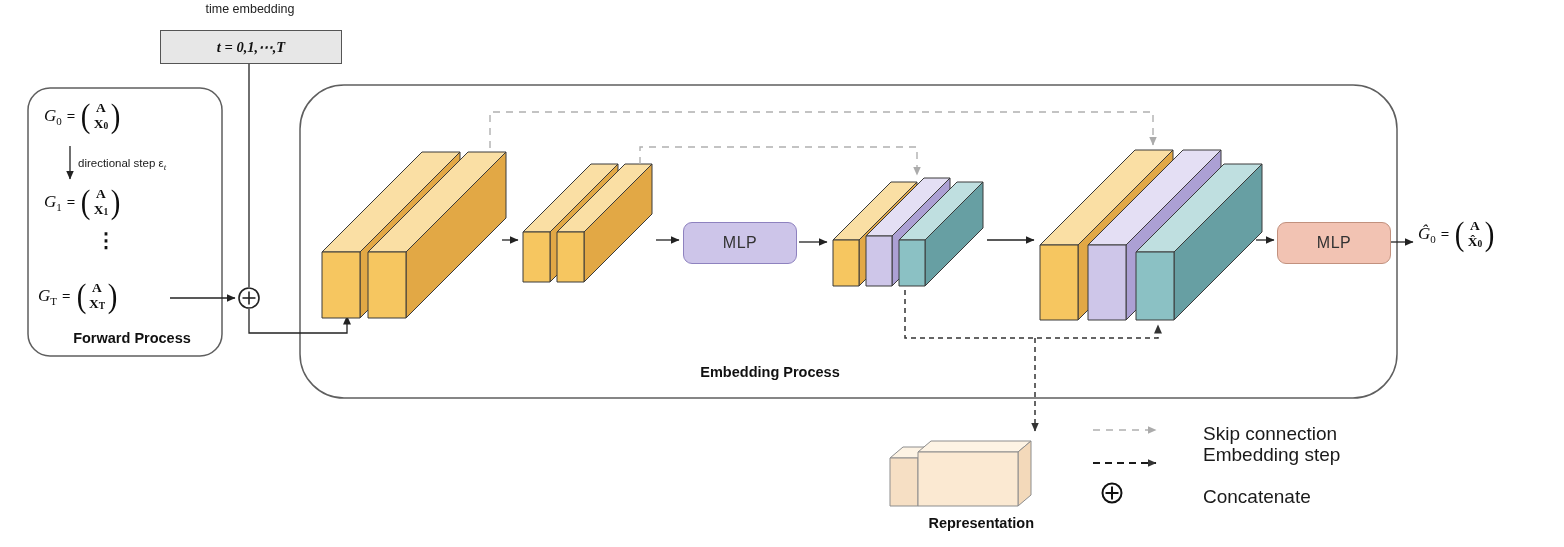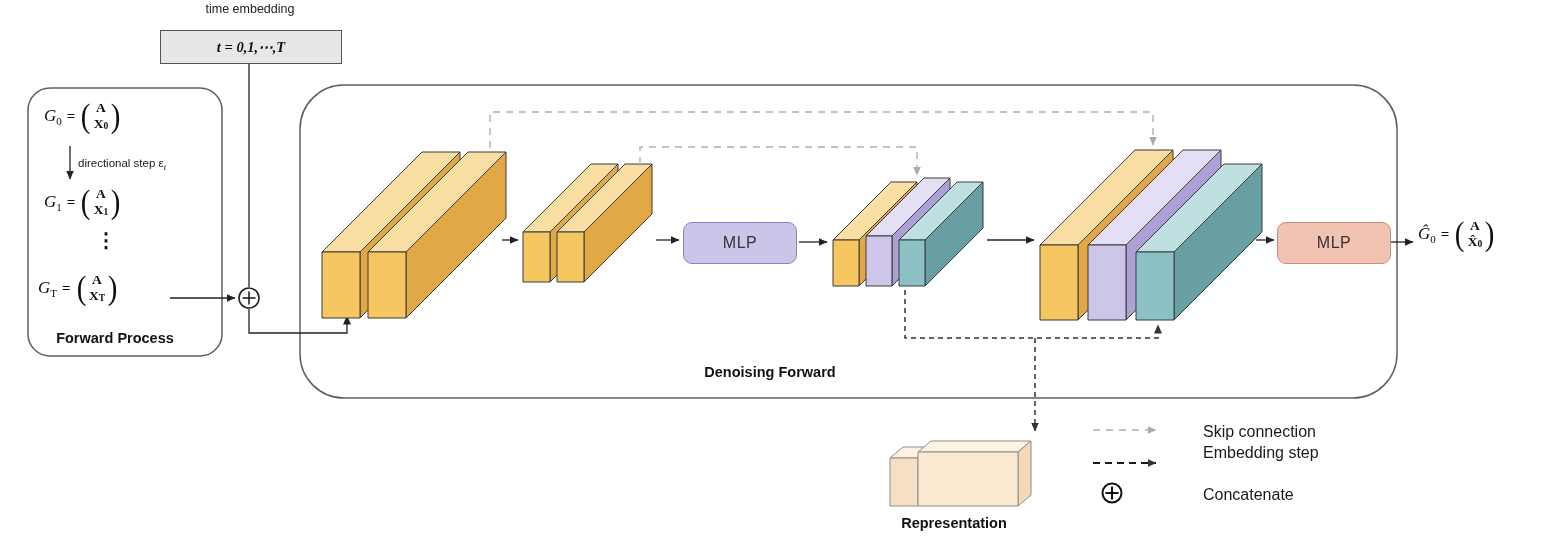--- a/index.html
+++ b/index.html
@@ -23,21 +23,21 @@
   .mlp-decoder { background:#F2C3B3; border:1.3px solid #C2917E; }
   .eq { position:absolute; display:flex; align-items:center; gap:2px; font-family:"Liberation Serif", serif; color:#0d0d0d; }
   .eq .nm { font-style:italic; font-size:17px; }
   .eq .nm-sub { font-size:11px; }
   .eq-equals { font-size:15px; font-weight:bold; margin:0 3px; }
   .paren { font-size:34px; font-weight:400; line-height:0.95; transform:scaleX(0.85); }
   .stack { display:flex; flex-direction:column; align-items:center; line-height:1.2; font-weight:bold; font-size:13.5px; }
   .stack .row { display:flex; align-items:flex-end; }
   .m-sub { font-size:9.5px; font-weight:bold; }
   .dots { font-family:"Liberation Serif", serif; font-weight:900; font-size:20px; color:#111; }
-  .legend-label { font-size:16px; color:#1a1a1a; }
+  .legend-label { font-size:19px; color:#1a1a1a; }
   .noise { font-size:11.5px; color:#1a1a1a; font-family:"Liberation Sans", sans-serif; }
   .noise sub { font-size:9px; font-family:"Liberation Serif", serif; font-style:italic; }
 </style>
 </head>
 <body>
 
 <div class="canvas">
 
   <svg width="1564" height="547" viewBox="0 0 1564 547">
     <defs>
@@ -192,37 +192,37 @@
       <span class="row">
           <span>X</span>
           <sub class="m-sub">1</sub>
         </span>
     </span>
     <span class="paren">)</span>
   </div>
 
   <div class="abs dots" style="left:96px; top:228px;">⋮</div>
 
-  <div class="eq" style="left:38px; top:272px;">
+  <div class="eq" style="left:38px; top:280px;">
     <span class="eq-name"><span class="nm">G</span><sub class="nm-sub">T</sub></span>
     <span class="eq-equals">=</span>
     <span class="paren">(</span>
     <span class="stack">
       <span class="row">A</span>
       <span class="row">
           <span>X</span>
           <sub class="m-sub">T</sub>
         </span>
     </span>
     <span class="paren">)</span>
   </div>
 
-  <div class="abs box-title" style="left:28px; top:330px; width:174px;">Forward Process</div>
-
-  <div class="abs box-title" style="left:620px; top:364px; width:300px;">Denoising Forward</div>
+  <div class="abs box-title" style="left:28px; top:330px; width:174px;padding-left:17px;">Forward Process</div>
+
+  <div class="abs box-title" style="left:620px; top:364px; width:300px;">Embedding Process</div>
 
   <div class="abs mlp-box mlp-encoder" style="left:683px; top:222px; width:112px; height:40px;">
     <span>MLP</span>
   </div>
   <div class="abs mlp-box mlp-decoder" style="left:1277px; top:222px; width:112px; height:40px;">
     <span>MLP</span>
   </div>
 
   <div class="eq" style="left:1418px; top:218px;">
     <span class="eq-name"><span class="nm">Ĝ</span><sub class="nm-sub">0</sub></span>
@@ -231,19 +231,19 @@
     <span class="stack">
       <span class="row">A</span>
       <span class="row">
           <span>X̂</span>
           <sub class="m-sub">0</sub>
         </span>
     </span>
     <span class="paren">)</span>
   </div>
 
-  <div class="abs box-title" style="left:874px; top:515px; width:160px;">Representation</div>
+  <div class="abs box-title" style="left:874px; top:515px; width:160px;text-align:right;">Representation</div>
 
   <div class="abs legend-label" style="left:1203px; top:423px;">Skip connection</div>
   <div class="abs legend-label" style="left:1203px; top:444px;">Embedding step</div>
   <div class="abs legend-label" style="left:1203px; top:486px;">Concatenate</div>
 
 </div>
 
 </body></html>

